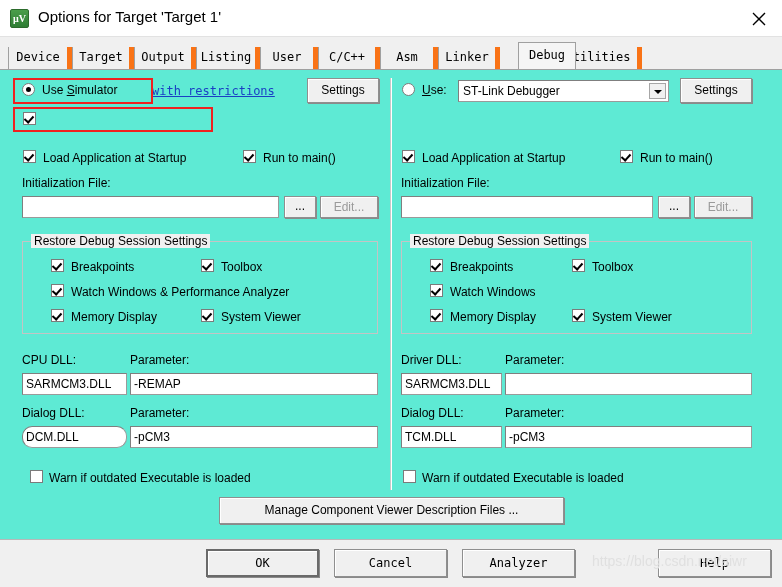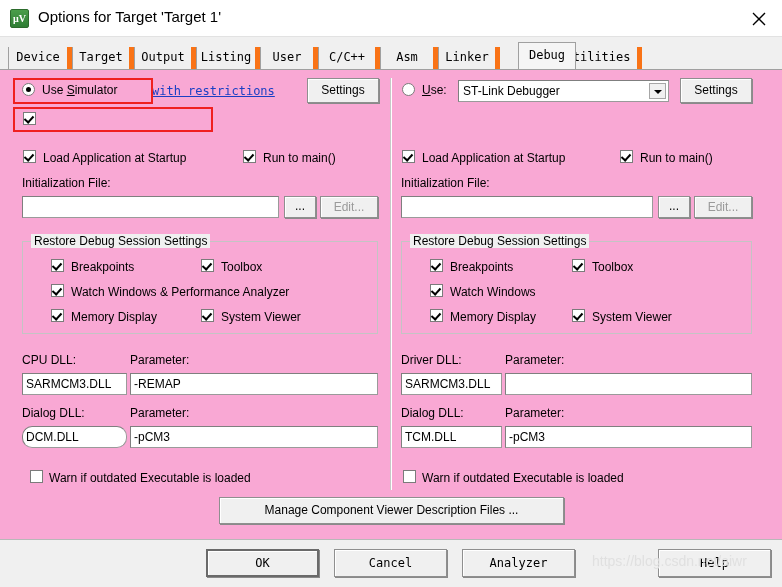--- a/index.html
+++ b/index.html
@@ -99,21 +99,21 @@
     z-index: 4;
     margin-left: 18px;
   }
 
   
   #client {
     position: absolute;
     left: 0; top: 69px;
     width: 782px;
     height: 470px;
-    background: #f9a8d4;
+    background: #5eead4;
     border-top: 1px solid #a0a0a0;
     box-sizing: border-box;
   }
   #vdivider {
     position: absolute;
     left: 390px; top: 8px;
     width: 0;
     height: 412px;
     border-left: 1px solid #c8c8c8;
     border-right: 1px solid #ffffff;

